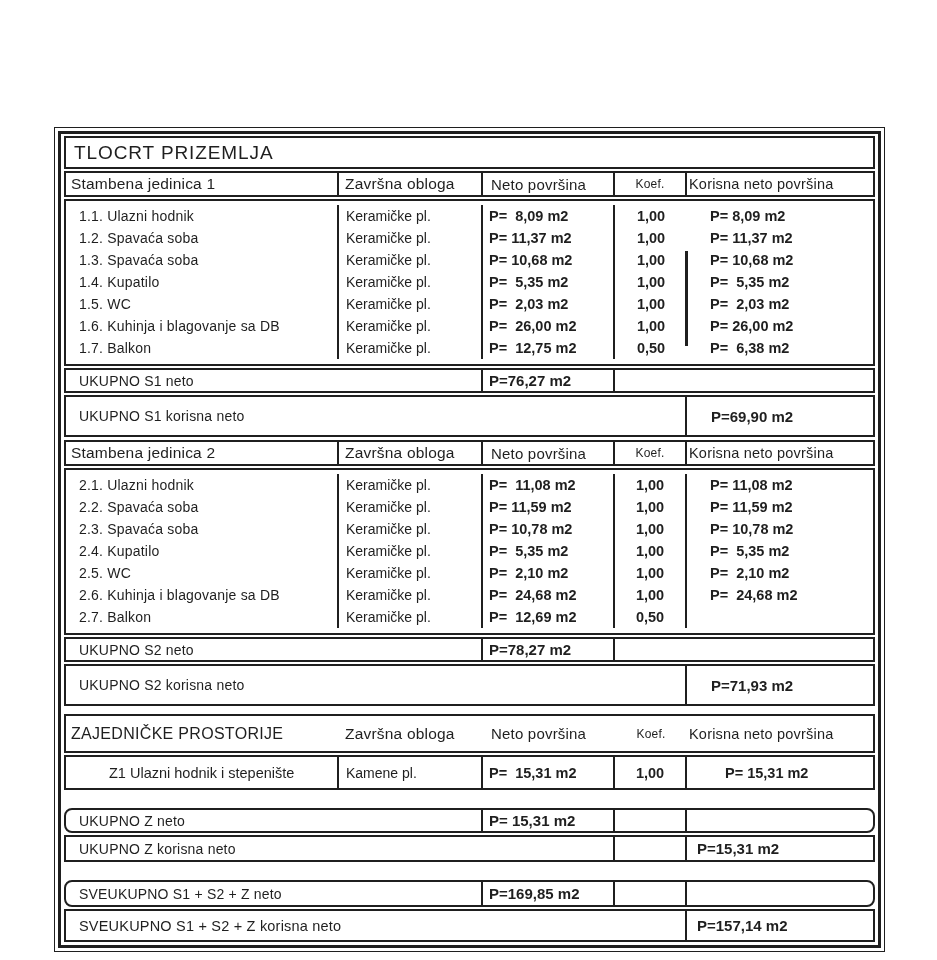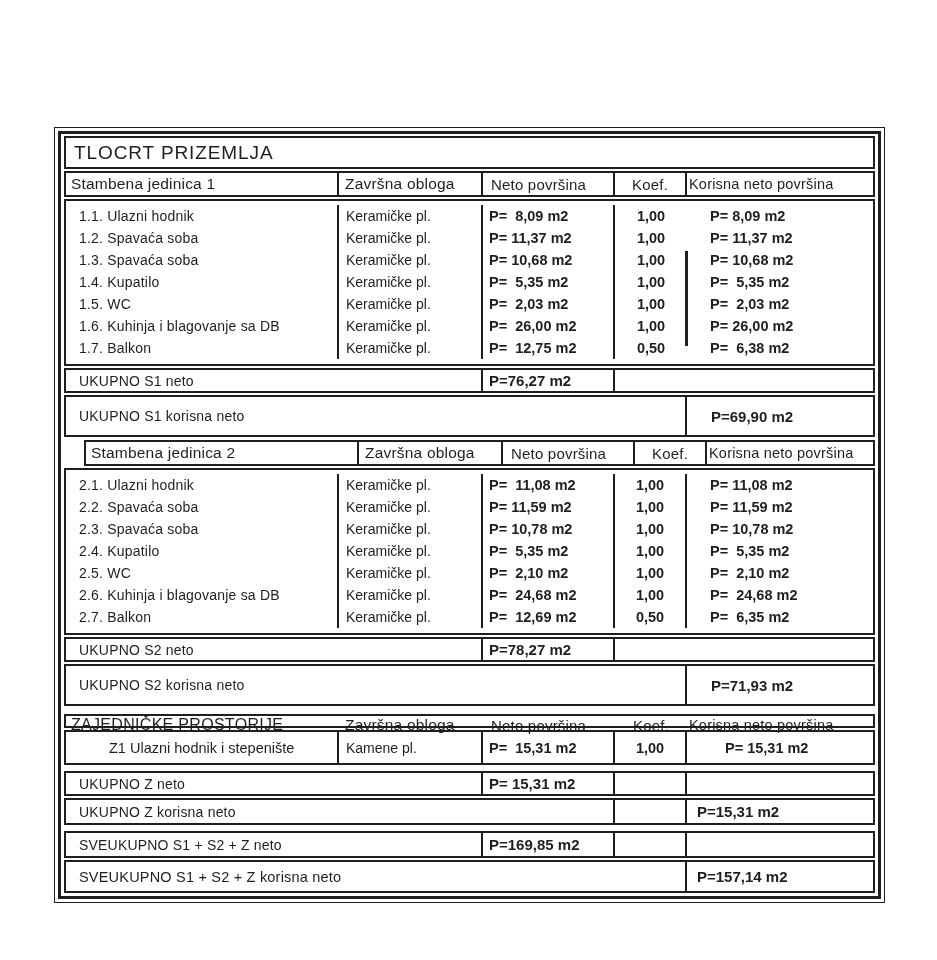--- a/index.html
+++ b/index.html
@@ -14,42 +14,42 @@
     color:var(--ink);-webkit-font-smoothing:antialiased;
   }
   .frame{
     position:absolute;left:54px;top:127px;width:831px;
     border:1.5px solid var(--ink);padding:3px;box-sizing:border-box;
   }
   .frame-inner{
     border:3px solid var(--ink);padding:2px 3px 3px 3px;
   }
   .box{border:2px solid var(--ink);box-sizing:border-box;background:#fff;}
-  .mt2{margin-top:2px;} .mt3{margin-top:3px;margin-left:20px;} .mt6{margin-top:6px;} .mt8{margin-top:8px;}
+  .mt2{margin-top:2px;} .mt3{margin-top:3px;} .mt6{margin-top:18px;border-radius:8px;} .mt8{margin-top:8px;}
 
   
   .title-row{height:33px;display:flex;align-items:center;padding-left:8px;
     font-size:19px;letter-spacing:0.9px;}
 
   
   .g5{display:grid;grid-template-columns:var(--c1) var(--c2) var(--c3) var(--c4) 1fr;}
   .br{border-right:2px solid var(--ink);}
   .cell{box-sizing:border-box;}
 
   
   .sec-head{height:26px;align-items:center;font-size:15.5px;letter-spacing:0.2px;}
   .sec-head .cell{height:100%;display:flex;align-items:center;}
   .h-unit{padding-left:5px;}
   .h-finish{padding-left:6px;}
   .h-net{padding-left:8px;font-size:15px;}
-  .h-coef{justify-content:center;font-size:15px;}
+  .h-coef{justify-content:center;font-size:12px;}
   .h-usable{padding-left:2px;font-size:14.5px;}
 
   
-  .zaj-head{height:14px;}
+  .zaj-head{height:39px;}
   .zaj-head .h-unit{font-size:16px;letter-spacing:0.3px;}
 
   
   .details{position:relative;padding:4px 0 5px 0;font-size:14px;}
   .dcol{box-sizing:border-box;}
   .dline{height:22px;line-height:22px;white-space:pre;overflow:hidden;}
   .names .dline{padding-left:13px;letter-spacing:0.2px;}
   .finishes .dline{padding-left:7px;}
   .nets .dline{padding-left:6px;font-weight:700;font-size:14.5px;}
   .coefs .dline{text-align:center;font-weight:700;font-size:14.5px;}
@@ -202,21 +202,20 @@
         <div class="dline">1,00</div>
         <div class="dline">0,50</div>
       </div>
       <div class="dcol usables">
         <div class="dline">P= 11,08 m2</div>
         <div class="dline">P= 11,59 m2</div>
         <div class="dline">P= 10,78 m2</div>
         <div class="dline">P=  5,35 m2</div>
         <div class="dline">P=  2,10 m2</div>
         <div class="dline">P=  24,68 m2</div>
-        <div class="dline">P=  6,35 m2</div>
       </div>
     </div>
 
     <div class="box tot rowA mt2">
       <div class="cell br tot-label">UKUPNO S2 neto</div>
       <div class="cell br tot-val val-net">P=78,27 m2</div>
       <div class="cell"></div>
     </div>
 
     <div class="box tot rowB mt2">

